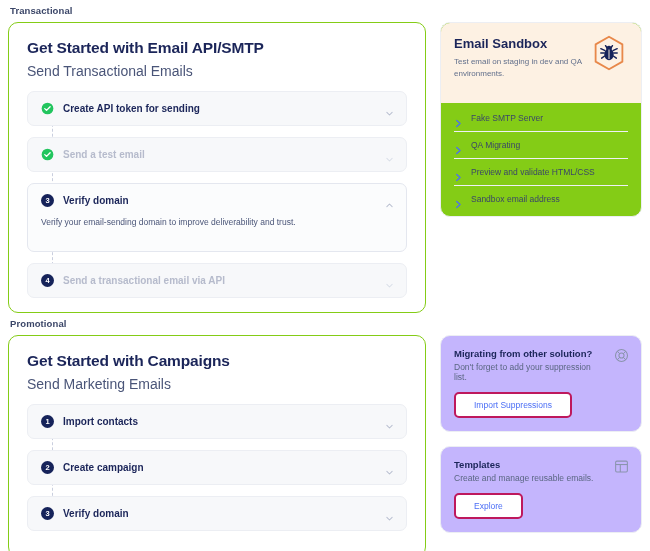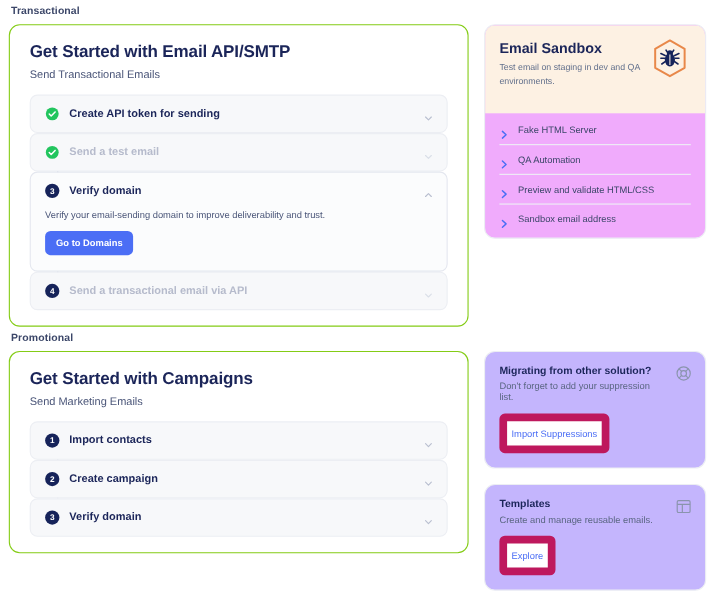--- a/index.html
+++ b/index.html
@@ -36,39 +36,40 @@
     padding: 16px 18px 14px 18px;
   }
   .card-title {
     font-size: 15.5px;
     font-weight: bold;
     color: #1b2559;
     letter-spacing: -.15px;
     margin-bottom: 6px;
   }
   .card-sub {
-    font-size: 10px;
+    font-size: 14px;
     color: #4a5578;
     margin-bottom: 12px;
   }
 
   
   .steps { position: relative; }
   .step-connector {
     position: absolute;
     left: 25px;
     width: 0;
     border-left: 1px dashed #c9cede;
     top: 0; bottom: 0;
   }
   .step {
     position: relative;
     background: #f7f8fa;
     border: 1px solid #eceef3;
     border-radius: 7px;
+    margin-bottom: 11px;
   }
   .step.open { background: #fbfcfd; border-color: #e4e7ef; }
   .step-head {
     display: flex;
     align-items: center;
     gap: 9px;
     padding: 10px 12px 10px 13px;
     cursor: pointer;
   }
   .step-title {
@@ -116,21 +117,21 @@
     font-family: "Liberation Sans", sans-serif;
   }
 
   
   .side-col { flex: 1; display: flex; flex-direction: column; gap: 14px; }
 
   .sandbox-card {
     border: 1px solid #eceef3;
     border-radius: 10px;
     overflow: hidden;
-    background: #f0abfc;
+    background: #84cc16;
   }
   .sandbox-top {
     background: #fdf1e3;
     padding: 13px 13px 13px 13px;
     position: relative;
   }
   .sandbox-title {
     font-size: 13px;
     font-weight: bold;
     color: #1b2559;
@@ -199,22 +200,22 @@
     position: absolute;
     right: 12px; top: 12px;
     width: 15px; height: 15px;
     color: #8a94ad;
   }
   .btn-ghost {
     display: inline-block;
     background: #fff;
     color: #4b6ef5;
     font-size: 8.5px;
-    padding: 6px 4px;
-    border: 7px solid #be185d;
+    padding: 6px 18px;
+    border: 2px solid #be185d;
     border-radius: 5px;
     cursor: pointer;
     font-family: "Liberation Sans", sans-serif;
   }
   .sec2 { }
 </style>
 </head>
 <body>
 
 <div class="page">
@@ -269,21 +270,20 @@
             <span class="badge">3</span>
             <span class="step-title">Verify domain</span>
             <span class="chev">
               <svg width="9" height="9" viewBox="0 0 12 12">
                   <path d="M2.5 7.5L6 4l3.5 3.5" stroke="currentColor" stroke-width="1.4" fill="none" stroke-linecap="round" stroke-linejoin="round"></path>
                 </svg>
             </span>
           </div>
           <div class="step-body">
             <div class="step-desc">Verify your email-sending domain to improve deliverability and trust.</div>
-            <button class="btn-primary">Go to Domains</button>
           </div>
         </div>
 
         <div class="step dim" style="margin-bottom:0;">
           <div class="step-head">
             <span class="badge">4</span>
             <span class="step-title">Send a transactional email via API</span>
             <span class="chev">
               <svg width="9" height="9" viewBox="0 0 12 12">
                   <path d="M2.5 4.5L6 8l3.5-3.5" stroke="currentColor" stroke-width="1.4" fill="none" stroke-linecap="round" stroke-linejoin="round"></path>
@@ -318,29 +318,29 @@
           <div class="sandbox-title">Email Sandbox</div>
           <div class="sandbox-desc">Test email on staging in dev and QA environments.</div>
         </div>
         <div class="sandbox-list">
           <div class="sb-item">
             <span class="arrow">
               <svg width="7" height="9" viewBox="0 0 8 10">
                   <path d="M2 1.5L5.8 5 2 8.5" stroke="currentColor" stroke-width="1.5" fill="none" stroke-linecap="round" stroke-linejoin="round"></path>
                 </svg>
             </span>
-            <span class="lbl">Fake HTML Server</span>
+            <span class="lbl">Fake SMTP Server</span>
           </div>
           <div class="sb-item">
             <span class="arrow">
               <svg width="7" height="9" viewBox="0 0 8 10">
                   <path d="M2 1.5L5.8 5 2 8.5" stroke="currentColor" stroke-width="1.5" fill="none" stroke-linecap="round" stroke-linejoin="round"></path>
                 </svg>
             </span>
-            <span class="lbl">QA Automation</span>
+            <span class="lbl">QA Migrating</span>
           </div>
           <div class="sb-item">
             <span class="arrow">
               <svg width="7" height="9" viewBox="0 0 8 10">
                   <path d="M2 1.5L5.8 5 2 8.5" stroke="currentColor" stroke-width="1.5" fill="none" stroke-linecap="round" stroke-linejoin="round"></path>
                 </svg>
             </span>
             <span class="lbl">Preview and validate HTML/CSS</span>
           </div>
           <div class="sb-item">

